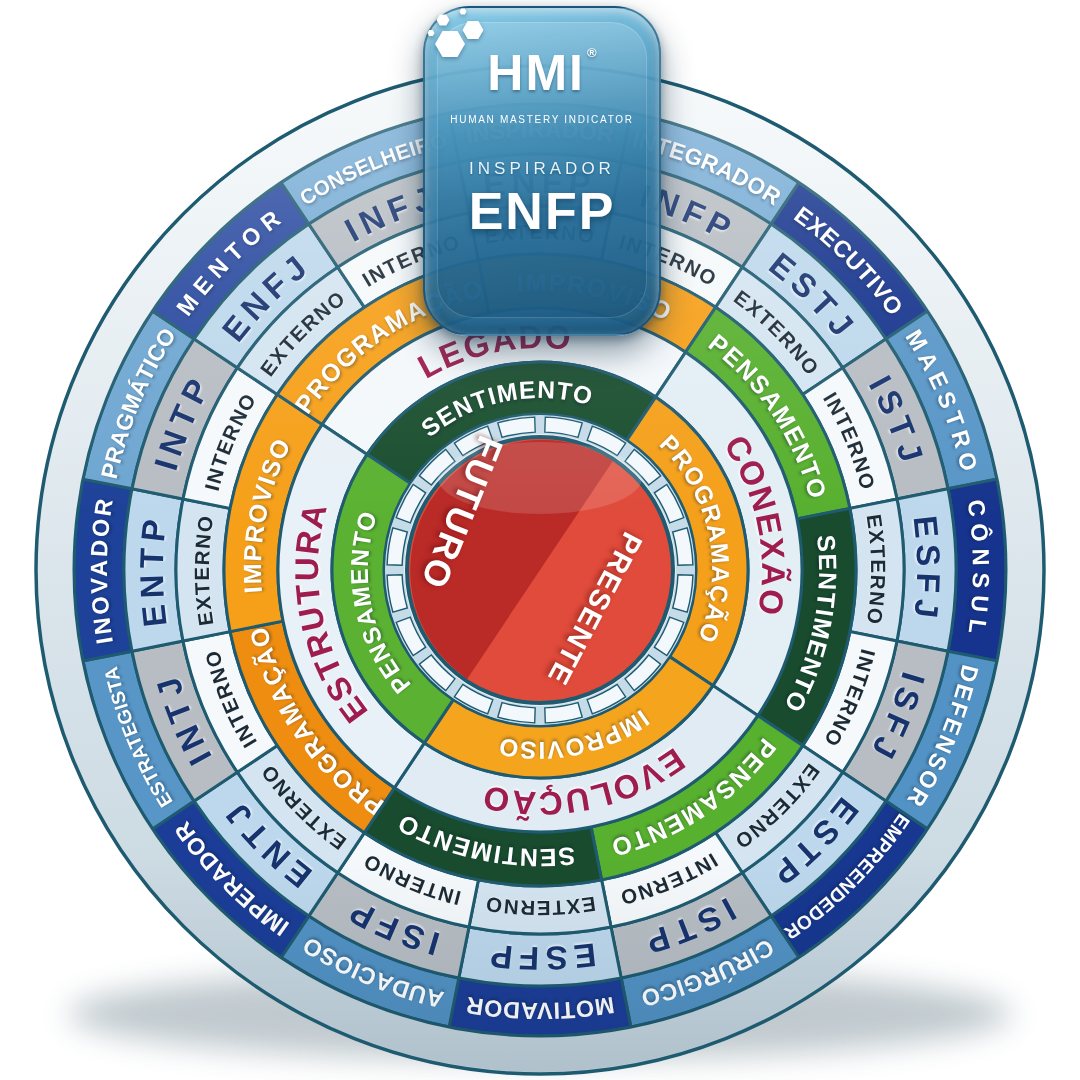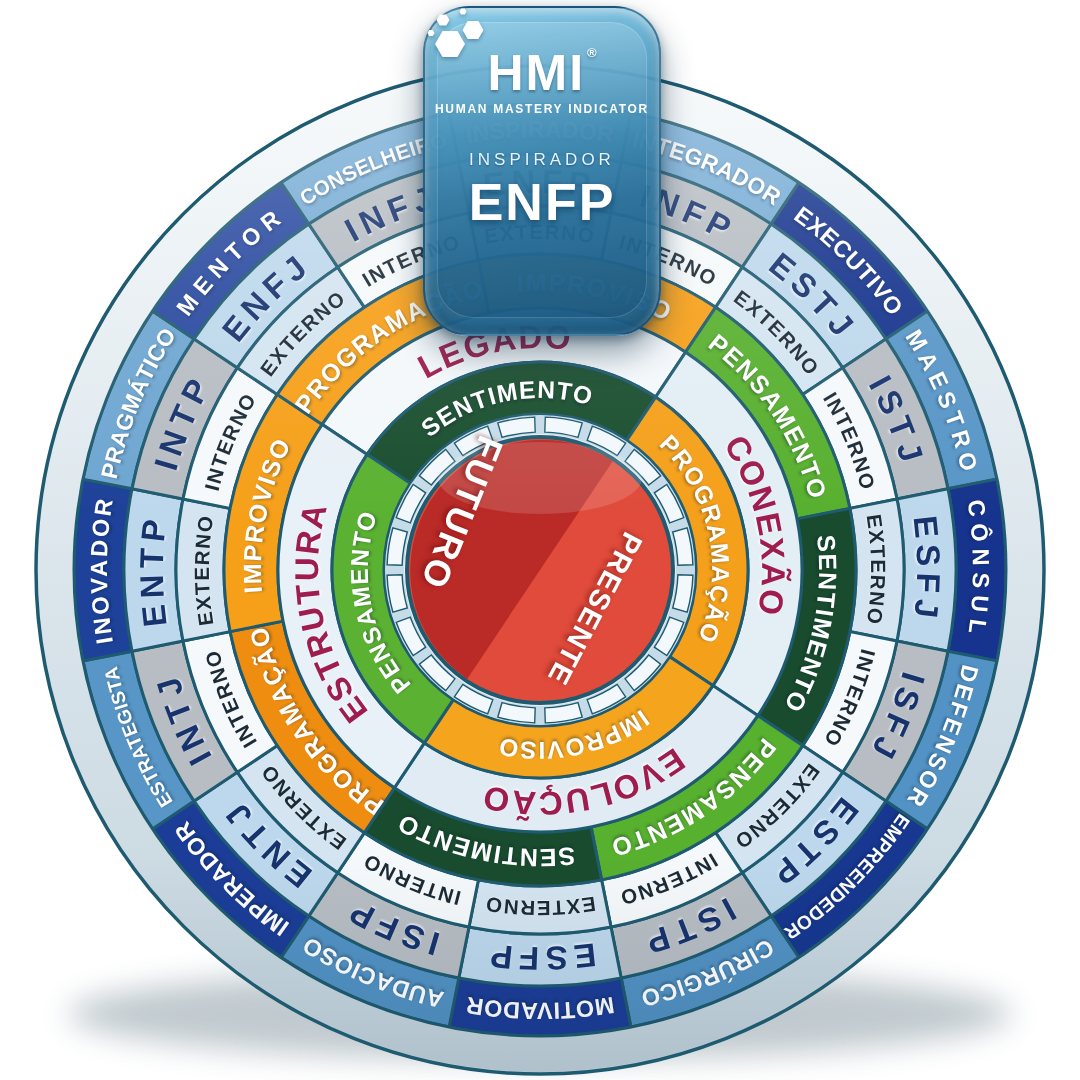--- a/index.html
+++ b/index.html
@@ -25,21 +25,21 @@
     background:linear-gradient(180deg, rgba(255,255,255,.16) 0%, rgba(30,100,140,.14) 38%,
                rgba(10,60,100,.26) 100%);
     box-shadow:inset 0 0 0 1px rgba(255,255,255,.18);}
   .badge-content{position:relative;height:100%;display:flex;flex-direction:column;
     align-items:center;text-align:left;}
   .hmi-logo{margin-top:40px;display:flex;flex-direction:column;align-items:center;}
   .hmi-hex{display:block;margin-bottom:4px;filter:drop-shadow(0 2px 2px rgba(0,40,70,.35));}
   .hmi-word{font-size:50px;font-weight:bold;color:#ffffff;letter-spacing:2px;line-height:1;
     text-shadow:0 2px 3px rgba(0,40,70,.4);}
   .hmi-reg{font-size:13px;font-weight:bold;vertical-align:top;position:relative;top:-2px;left:2px;}
-  .hmi-sub{font-size:12px;letter-spacing:1.7px;color:#ffffff;margin-top:4px;font-weight:bold;}
+  .hmi-sub{font-size:10px;letter-spacing:1.7px;color:#ffffff;margin-top:16px;font-weight:normal;}
   .badge-type-label{margin-top:34px;font-size:17px;letter-spacing:4px;color:#e6f4fc;
     font-weight:normal;text-shadow:0 1px 2px rgba(0,40,70,.4);}
   .badge-type-code{margin-top:2px;font-size:52px;font-weight:bold;color:#ffffff;
     letter-spacing:2px;text-shadow:0 3px 6px rgba(0,30,60,.45);}
 </style>
 </head>
 <body>
 
 <div class="stage">
 

